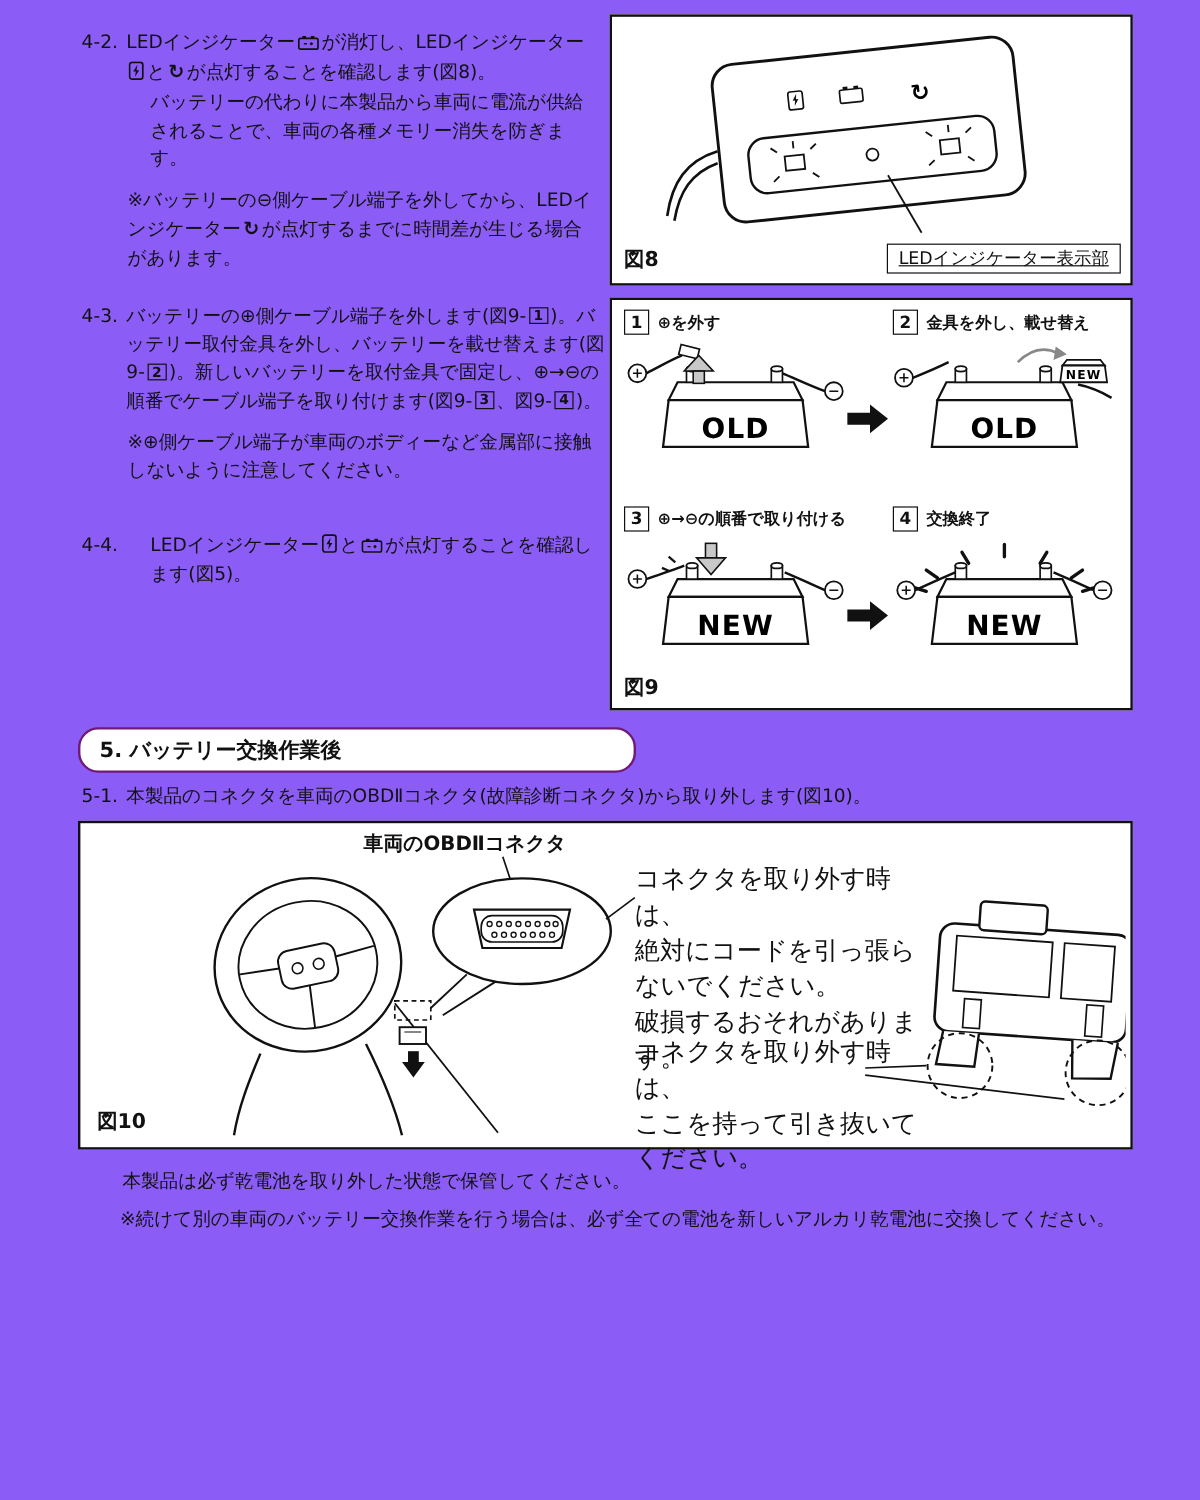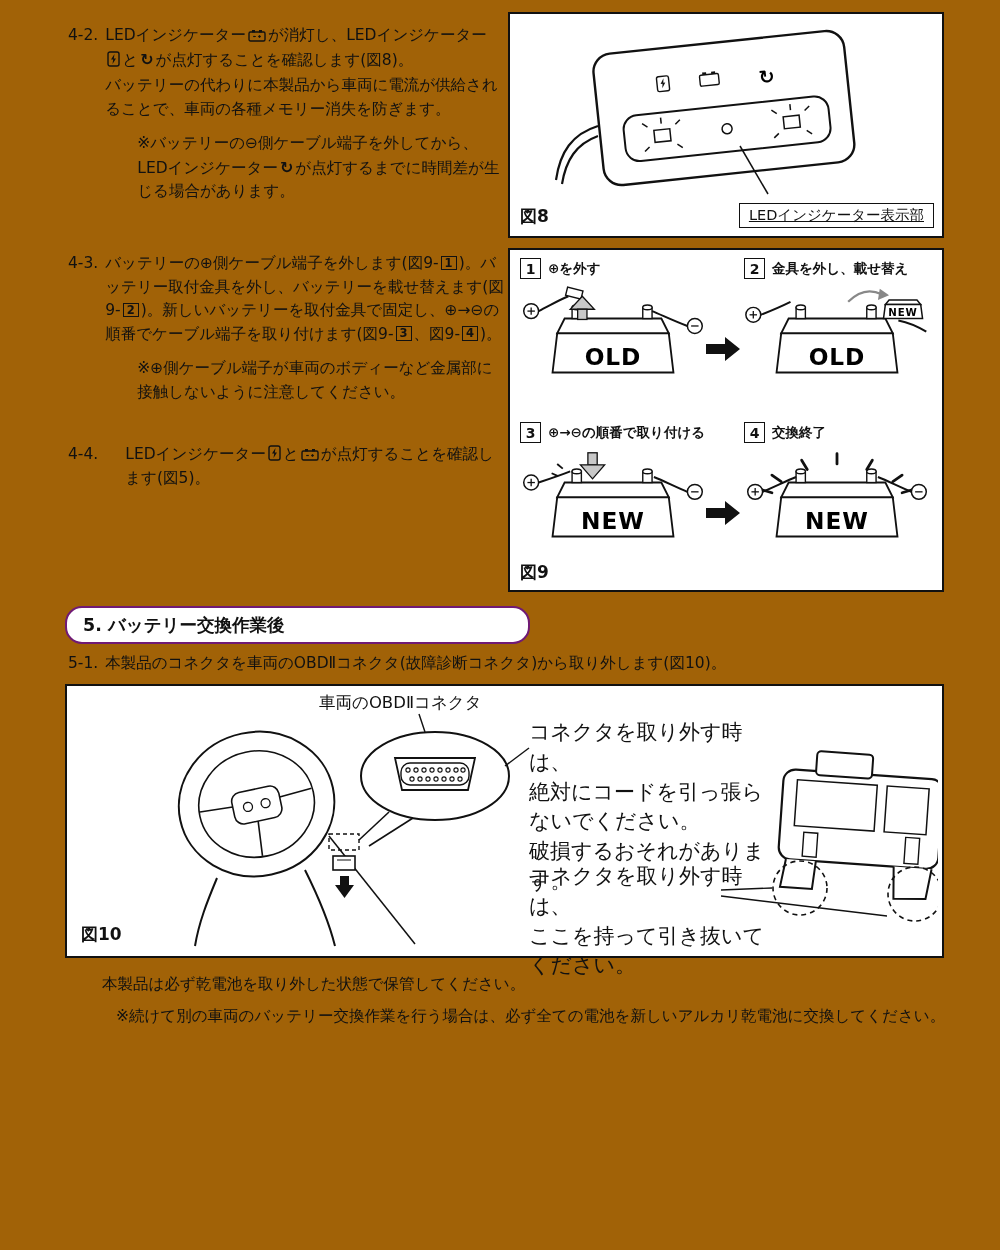--- a/index.html
+++ b/index.html
@@ -1,22 +1,22 @@
 <!DOCTYPE html>
 <html lang="ja"><head>
 <meta charset="utf-8">
 <style>
   html,body{margin:0;padding:0;background:#fff;}
-  .page{position:relative;width:1000px;height:1250px;background:#a16207;
+  .page{position:relative;width:1000px;height:1250px;background:#8b5cf6;
         font-family:"DejaVu Sans",sans-serif;color:#111;overflow:hidden;}
   .abs{position:absolute;}
   .item{display:flex;gap:7px;font-size:15.5px;line-height:1.52;}
   .item .num{flex:0 0 auto;}
   .item .body{flex:1;}
-  .note{margin-left:32px;margin-top:11px;}
+  .note{margin-left:1px;margin-top:11px;}
   .circ{font-weight:bold;font-size:16px;padding:0 2px;}
   .ic svg{display:inline;vertical-align:-2px;margin:0 2px;}
   .sq{display:inline-block;border:1.5px solid #111;font-size:11.5px;font-weight:bold;
       line-height:1.1;padding:0 3px;margin:0 2px;vertical-align:1.5px;}
   .figbox{border:2px solid #111;background:#fff;}
   .figbox > svg{display:block;}
   .figcap{font-weight:bold;font-size:17px;}
   .panel-label{border:1.5px solid #111;padding:2px 9px;font-size:14.5px;background:#fff;text-decoration:underline;}
   .step{}
   .stephead{display:flex;align-items:center;gap:7px;margin-bottom:4px;}
@@ -57,21 +57,21 @@
               <rect x="11" y="1" width="3" height="2.4" fill="#111"></rect>
               <line x1="5.2" y1="7.5" x2="7.8" y2="7.5" stroke="#111" stroke-width="1.2"></line>
               <line x1="10.2" y1="7.5" x2="12.8" y2="7.5" stroke="#111" stroke-width="1.2"></line>
               <line x1="11.5" y1="6.2" x2="11.5" y2="8.8" stroke="#111" stroke-width="1.2"></line>
             </svg></span><span>が消灯し、LEDインジケーター</span>
         <span class="ic"><svg width="13" height="16" viewBox="0 0 13 16">
               <rect x="1" y="1" width="11" height="14" rx="2" fill="none" stroke="#111" stroke-width="1.4"></rect>
               <polygon points="7.5,3 4,8.5 6.2,8.5 5.5,13 9,7.5 6.8,7.5" fill="#111"></polygon>
             </svg></span><span>と</span><span class="circ">↻</span><span>が点灯することを確認します(図8)。</span>
       </div>
-      <div style="margin-top:2px;">バッテリーの代わりに本製品から車両に電流が供給されることで、車両の各種メモリー消失を防ぎます。</div>
+      <div style="margin-top:2px;margin-left:20px;">バッテリーの代わりに本製品から車両に電流が供給されることで、車両の各種メモリー消失を防ぎます。</div>
       <div class="note">
         <span>※バッテリーの⊖側ケーブル端子を外してから、LEDインジケーター</span><span class="circ">↻</span><span>が点灯するまでに時間差が生じる場合があります。</span>
       </div>
     </div>
   </div>
 
   <div class="abs figbox" style="left:508px;top:12px;width:432px;height:222px;">
     <svg class="abs" style="left:0;top:0;" width="428" height="218" viewBox="0 0 428 218">
       <g transform="rotate(-6 214 95)">
         <rect x="88" y="28" width="252" height="132" rx="18" fill="#fff" stroke="#111" stroke-width="2.4"></rect>
@@ -308,29 +308,29 @@
         <rect x="736" y="150" width="14" height="24" fill="none" stroke="#111" stroke-width="1.4"></rect>
         <rect x="838" y="148" width="14" height="26" fill="none" stroke="#111" stroke-width="1.4"></rect>
         <path d="M720 178 L716 206 L748 206 L750 178" fill="#fff" stroke="#111" stroke-width="2"></path>
         <path d="M828 178 L830 210 L862 208 L866 178" fill="#fff" stroke="#111" stroke-width="2"></path>
       </g>
       <circle cx="733" cy="202" r="27" fill="none" stroke="#111" stroke-width="1.6" stroke-dasharray="5 4"></circle>
       <circle cx="848" cy="208" r="27" fill="none" stroke="#111" stroke-width="1.6" stroke-dasharray="5 4"></circle>
       <line x1="654" y1="204" x2="705" y2="202" stroke="#111" stroke-width="1.4"></line>
       <line x1="654" y1="210" x2="820" y2="230" stroke="#111" stroke-width="1.4"></line>
     </svg>
-    <div class="abs" style="left:252px;top:6px;font-weight:normal;font-size:16.5px;text-align:right;">車両のOBDⅡコネクタ</div>
+    <div class="abs" style="left:236px;top:6px;font-weight:bold;font-size:16.5px;text-align:right;">車両のOBDⅡコネクタ</div>
     <div class="abs fignote preline" style="left:462px;top:32px;width:240px;">コネクタを取り外す時は、
 絶対にコードを引っ張ら
 ないでください。
 破損するおそれがあります。</div>
     <div class="abs fignote preline" style="left:462px;top:176px;width:240px;">コネクタを取り外す時は、
 ここを持って引き抜いて
 ください。</div>
     <div class="figcap abs" style="left:14px;bottom:10px;">図10</div>
   </div>
 
   <div class="abs" style="left:68px;top:966px;width:900px;font-size:15.5px;line-height:1.5;">
     <div style="margin-left:34px;margin-top:7px;">本製品は必ず乾電池を取り外した状態で保管してください。</div>
-    <div style="margin-left:48px;margin-top:9px;">※続けて別の車両のバッテリー交換作業を行う場合は、必ず全ての電池を新しいアルカリ乾電池に交換してください。</div>
+    <div style="margin-left:32px;margin-top:9px;">※続けて別の車両のバッテリー交換作業を行う場合は、必ず全ての電池を新しいアルカリ乾電池に交換してください。</div>
   </div>
 
 </div>
 
 </body></html>

